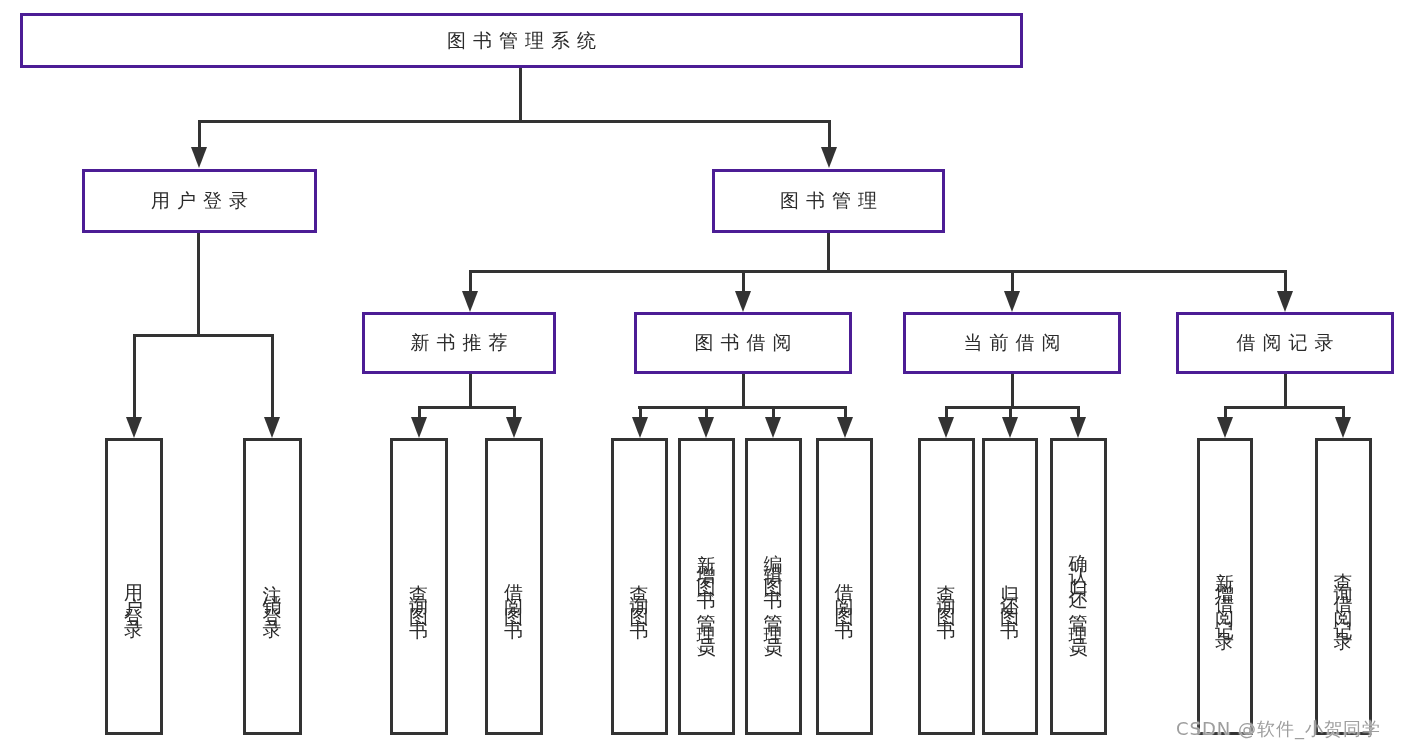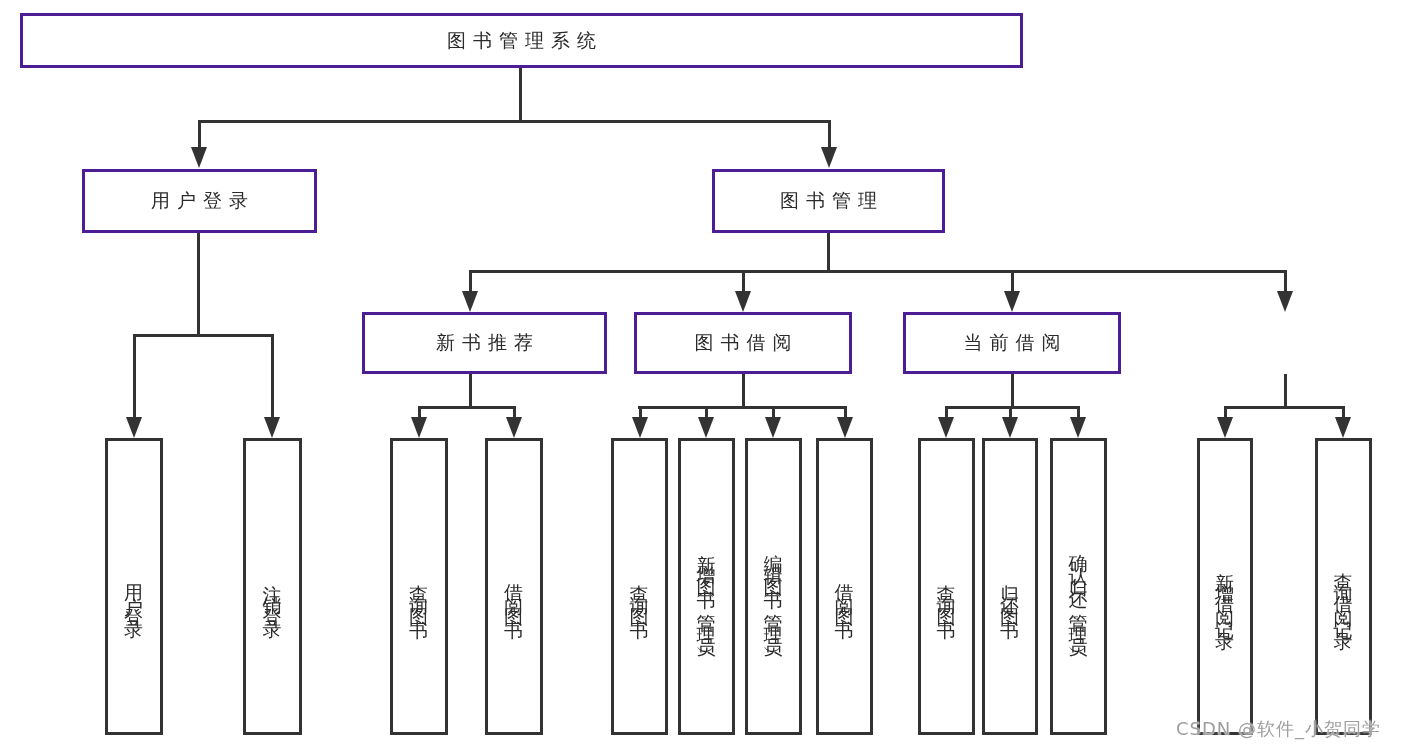--- a/index.html
+++ b/index.html
@@ -46,32 +46,35 @@
   </div>
 
   <div class="node" style="left:82px; top:169px; width:235px; height:64px;">
     <span>用户登录</span>
   </div>
 
   <div class="node" style="left:712px; top:169px; width:233px; height:64px;text-align:center;">
     <span>图书管理</span>
   </div>
 
-  <div class="node" style="left:362px; top:312px; width:245px; height:62px;">
+  <div class="node" style="left:362px; top:312px; width:194px; height:62px;">
     <span>新书推荐</span>
   </div>
 
   <div class="node" style="left:634px; top:312px; width:218px; height:62px;">
     <span>图书借阅</span>
   </div>
 
   <div class="node" style="left:903px; top:312px; width:218px; height:62px;">
     <span>当前借阅</span>
   </div>
 
+  <div class="node" style="left:1176px; top:312px; width:218px; height:62px;">
+    <span>借阅记录</span>
+  </div>
 
   <div class="leaf" style="left:105px; width:58px;">
     <span>用户登录</span>
   </div>
   <div class="leaf" style="left:243px; width:59px;">
     <span>注销登录</span>
   </div>
 
   <div class="leaf" style="left:390px; width:58px;">
     <span>查询图书</span>

